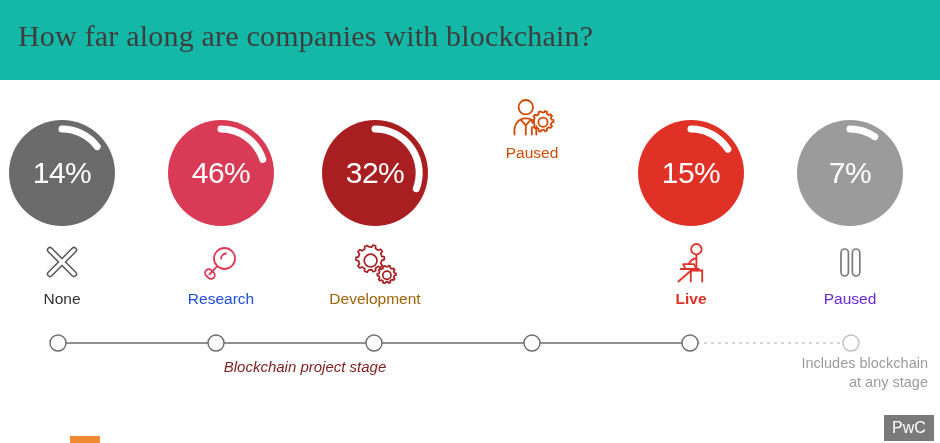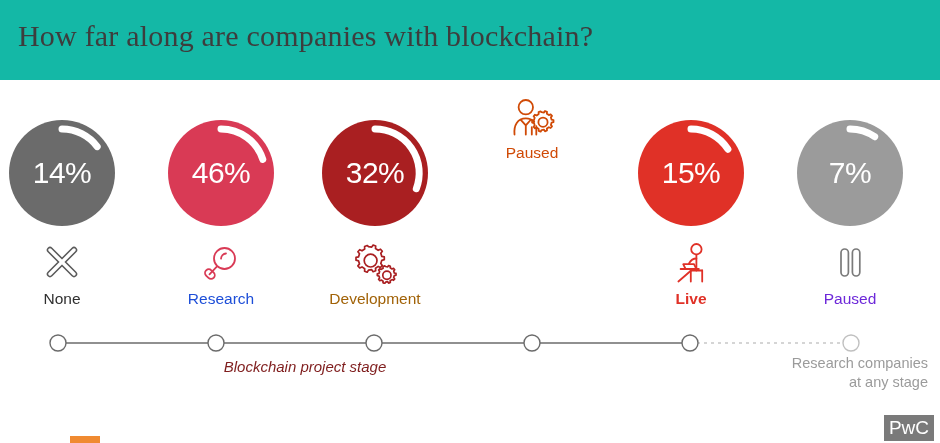--- a/index.html
+++ b/index.html
@@ -134,21 +134,21 @@
 
   
   #pwc-logo {
     position: absolute;
     left: 884px;
     top: 415px;
     width: 50px;
     height: 26px;
     background: #7a7a7a;
     color: #ffffff;
-    font-size: 19px;
+    font-size: 16px;
     display: flex;
     align-items: center;
     justify-content: center;
     letter-spacing: 0px;
   }
   #accent-bar {
     position: absolute;
     left: 70px;
     top: 436px;
     width: 30px;
@@ -290,20 +290,20 @@
       <circle cx="374" cy="20" r="8" fill="#ffffff" stroke="#6b6b6b" stroke-width="1.4"></circle>
       <circle cx="532" cy="20" r="8" fill="#ffffff" stroke="#6b6b6b" stroke-width="1.4"></circle>
       <circle cx="690" cy="20" r="8" fill="#ffffff" stroke="#6b6b6b" stroke-width="1.4"></circle>
       <circle cx="851" cy="20" r="8" fill="#ffffff" stroke="#c0c0c0" stroke-width="1.4"></circle>
     </svg>
   </div>
 
   <div id="timeline-caption">Blockchain project stage</div>
 
   <div id="footnote">
-    <div>Research companies</div>
+    <div>Includes blockchain</div>
     <div>at any stage</div>
   </div>
 
 </div>
 
 <div id="pwc-logo">PwC</div>
 <div id="accent-bar"></div>
 
 </body></html>

